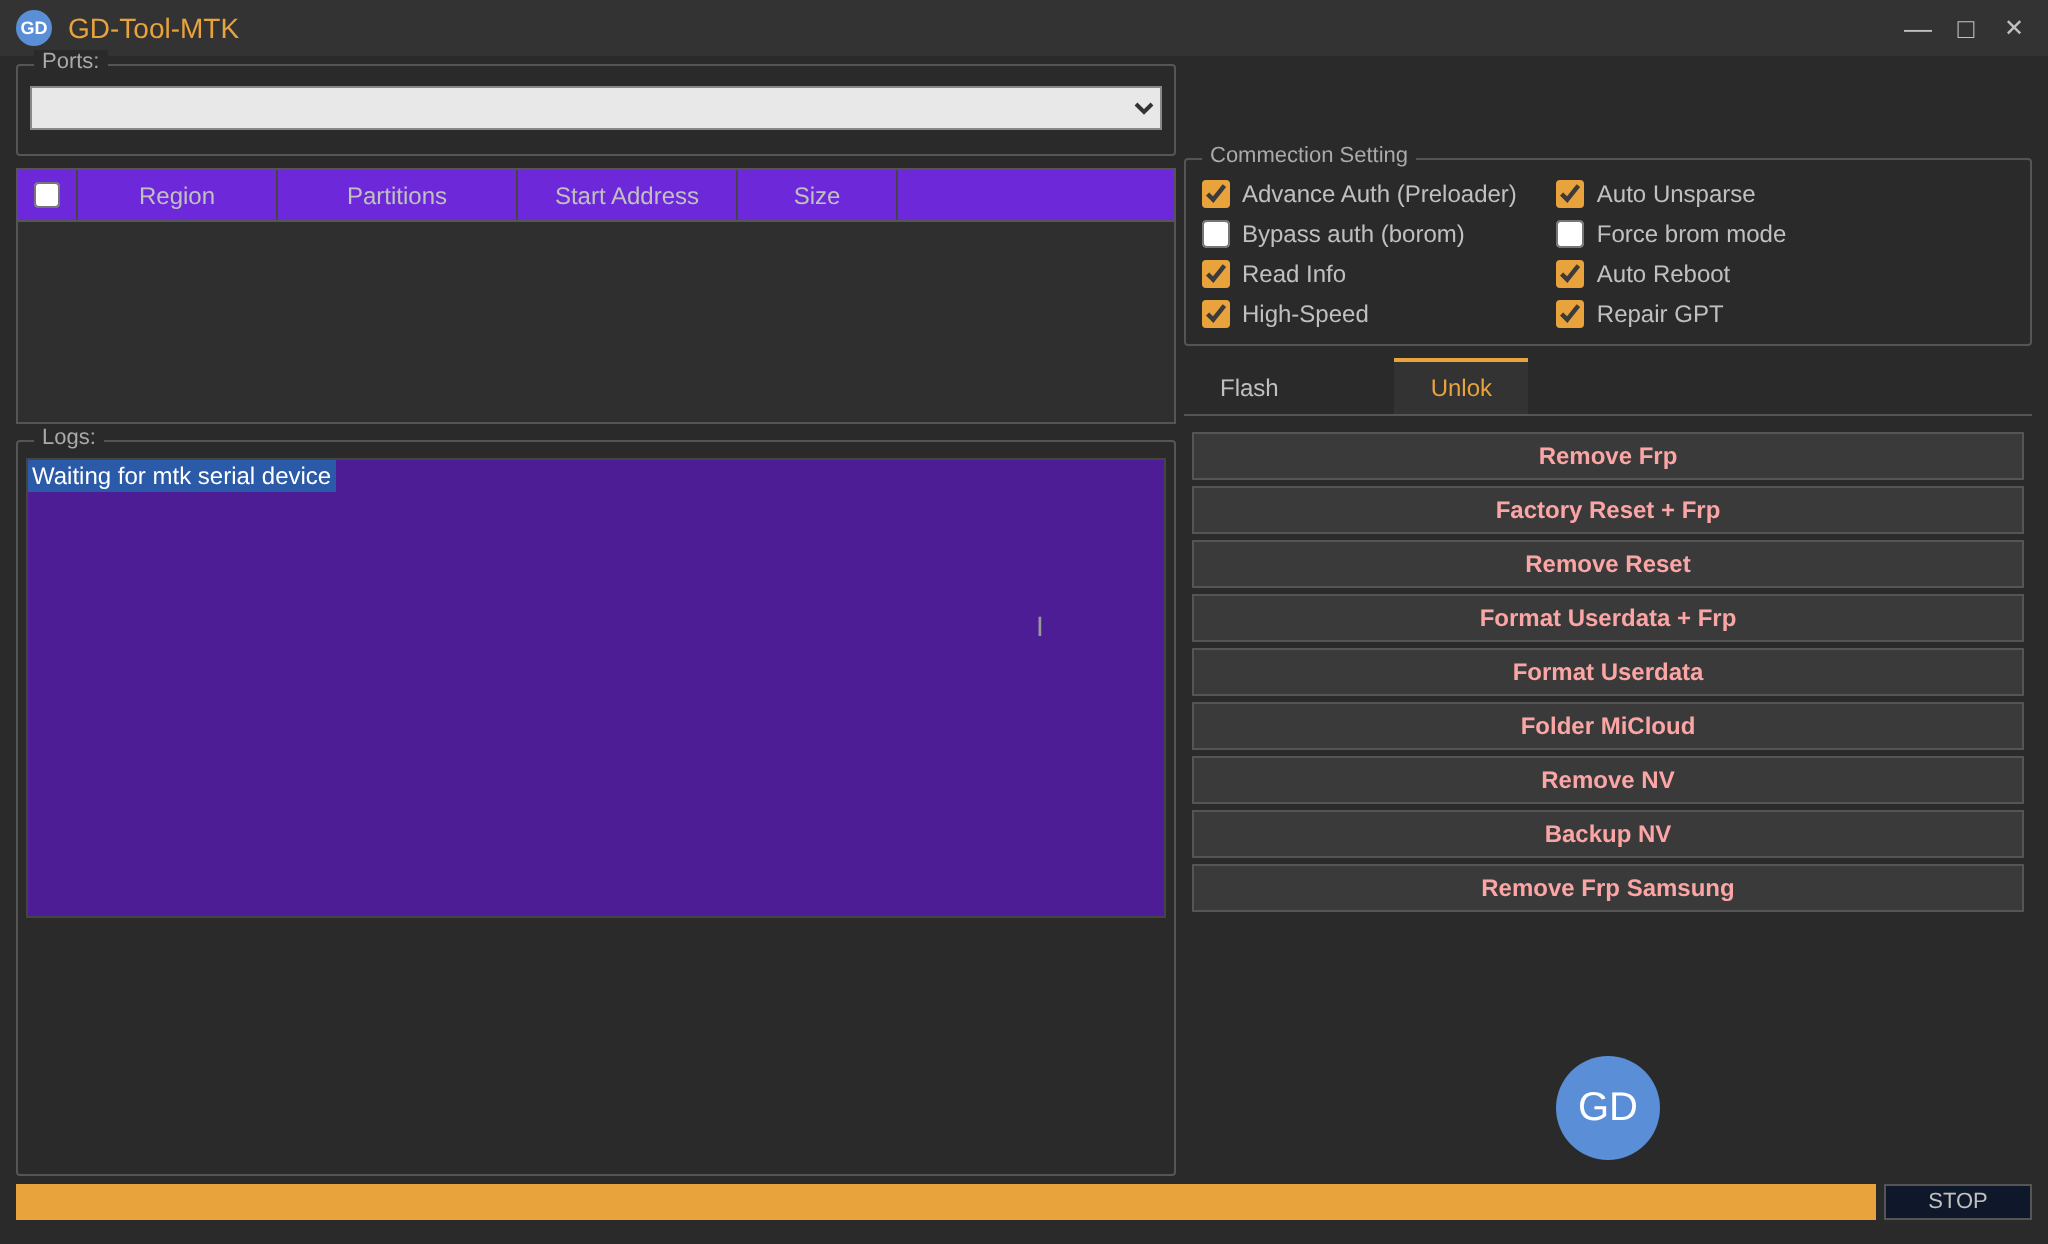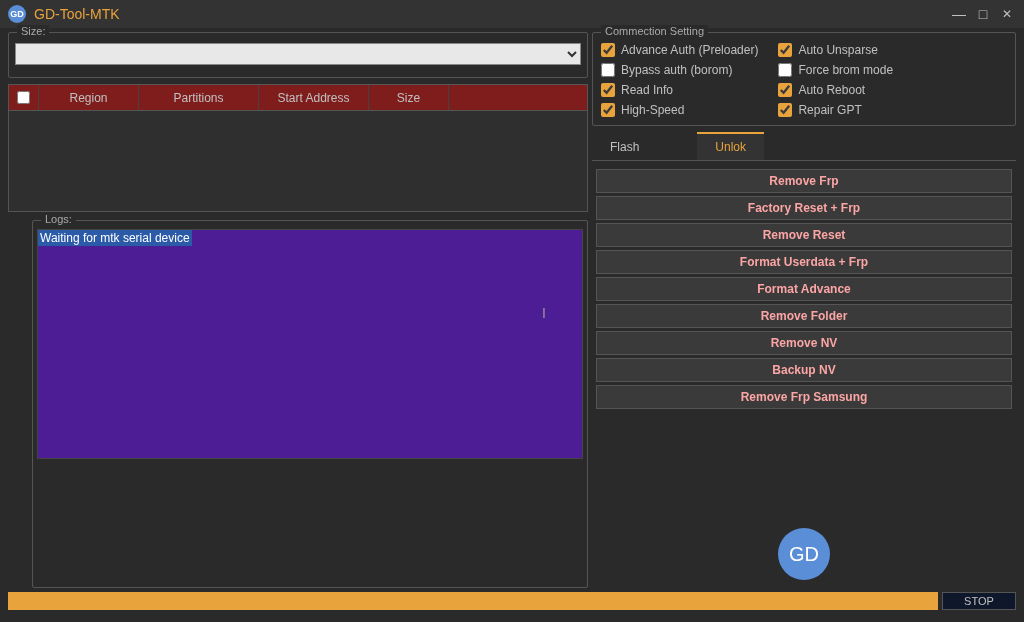--- a/index.html
+++ b/index.html
@@ -8,46 +8,46 @@
     .titlebar { height: 28px; background: #333333; display: flex; align-items: center; padding: 0 8px; color: #e8a33c; font-size: 14px; }
     .titlebar .logo { width: 18px; height: 18px; border-radius: 50%; background: #5a8ed6; display: flex; align-items: center; justify-content: center; font-size: 9px; color: white; margin-right: 8px; font-weight: bold; }
     .titlebar .title { flex: 1; }
     .win-controls { display: flex; align-items: center; gap: 6px; }
     .win-btn { width: 18px; height: 18px; display: flex; align-items: center; justify-content: center; color: #c0c0c0; cursor: pointer; font-size: 14px; }
     .win-btn.close { font-size: 12px; }
     
     .main { display: flex; height: 564px; padding: 4px 8px; gap: 4px; }
     
     .left-panel { width: 580px; display: flex; flex-direction: column; gap: 2px; }
-    .right-panel { flex: 1; display: flex; flex-direction: column; }
+    .right-panel { flex: 1; display: flex; flex-direction: column; margin-top: 47px; }
     
     .group { border: 1px solid #555555; border-radius: 2px; position: relative; padding: 10px 6px 6px 6px; }
     .group-title { position: absolute; top: -8px; left: 8px; background: #2a2a2a; padding: 0 4px; font-size: 11px; color: #aaaaaa; }
     
     .ports-group { height: 46px; }
     .ports-select { width: 100%; height: 22px; background: #e8e8e8; border: 1px solid #888; color: #333; padding: 0 4px; }
     
     .files-group { margin-top: 4px; padding-bottom: 8px; }
     .file-row { display: flex; gap: 4px; margin-bottom: 4px; }
     .file-input { flex: 1; height: 22px; background: #3a3a3a; border: 1px solid #555; color: #c0c0c0; padding: 0 4px; }
     .file-btn { width: 130px; height: 22px; background: #3a3a3a; border: 1px solid #555; color: #c0c0c0; cursor: pointer; font-size: 12px; }
     
     .table-section { margin-top: 4px; border: 1px solid #555; }
-    .table-header { display: flex; background: #7f1d1d; border-bottom: 1px solid #555; height: 26px; align-items: center; }
+    .table-header { display: flex; background: #6d28d9; border-bottom: 1px solid #555; height: 26px; align-items: center; }
     .th { padding: 0 4px; text-align: center; font-size: 12px; color: #c0c0c0; border-right: 1px solid #444; height: 100%; display: flex; align-items: center; justify-content: center; }
     .th-check { width: 30px; }
     .th-check input { margin: 0; }
     .th-region { width: 100px; }
     .th-part { width: 120px; }
     .th-start { width: 110px; }
     .th-size { width: 80px; }
     .th-loc { flex: 1; border-right: none; }
     .table-body { height: 100px; background: #2f2f2f; }
     
-    .logs-group { margin-top: 6px; flex: 1; min-height: 200px; padding: 8px 4px 4px 4px; margin-left: 24px; }
+    .logs-group { margin-top: 6px; flex: 1; min-height: 200px; padding: 8px 4px 4px 4px; }
     .logs-area { width: 100%; height: 230px; background: #4c1d95; border: 1px solid #444; position: relative; overflow-y: scroll; }
     .logs-area::-webkit-scrollbar { width: 14px; }
     .logs-area::-webkit-scrollbar-track { background: #3a3a3a; }
     .logs-area::-webkit-scrollbar-thumb { background: #666; }
     .log-text { font-family: "Consolas", monospace; font-size: 12px; padding: 0px; }
     .log-highlight { background: #2a5aa8; color: white; padding: 1px 2px; display: inline-block; }
     
     .conn-group { padding: 10px 8px 8px 8px; }
     .conn-grid { display: flex; gap: 20px; }
     .conn-col { display: flex; flex-direction: column; gap: 6px; }
@@ -80,21 +80,21 @@
     <div class="win-btn">—</div>
     <div class="win-btn">□</div>
     <div class="win-btn close">✕</div>
   </div>
 </div>
 
 <div class="main">
   <div class="left-panel">
 
     <div class="group ports-group">
-      <div class="group-title">Size:</div>
+      <div class="group-title">Ports:</div>
       <select class="ports-select"></select>
     </div>
 
 
     <div class="table-section">
       <div class="table-header">
         <div class="th th-check">
           <input type="checkbox" style="">
         </div>
         <div class="th th-region">Region</div>
@@ -160,22 +160,22 @@
     <div class="tabs">
       <div class="tab">Flash</div>
       <div class="tab active">Unlok</div>
     </div>
 
     <div class="action-buttons">
       <button class="action-btn">Remove Frp</button>
       <button class="action-btn">Factory Reset + Frp</button>
       <button class="action-btn">Remove Reset</button>
       <button class="action-btn">Format Userdata + Frp</button>
-      <button class="action-btn">Format Advance</button>
-      <button class="action-btn">Remove Folder</button>
+      <button class="action-btn">Format Userdata</button>
+      <button class="action-btn">Folder MiCloud</button>
       <button class="action-btn">Remove NV</button>
       <button class="action-btn">Backup NV</button>
       <button class="action-btn">Remove Frp Samsung</button>
     </div>
 
     <div class="right-logo-area">
       <div class="big-logo">GD</div>
     </div>
   </div>
 </div>

